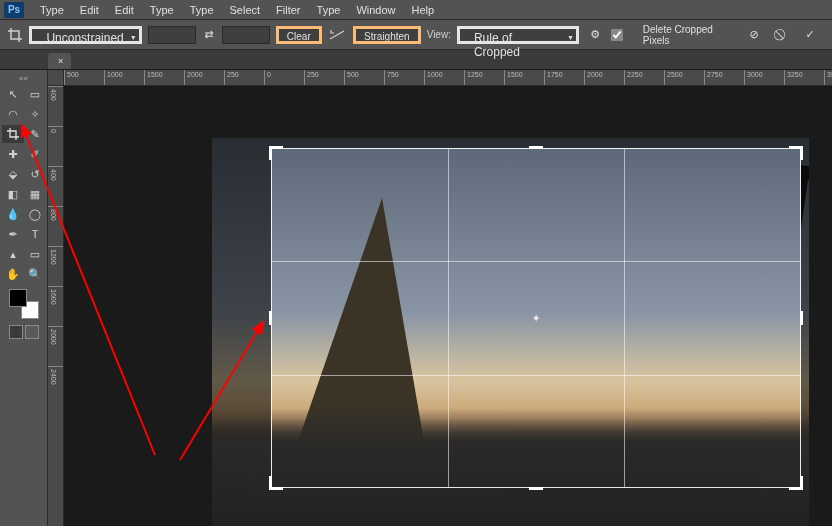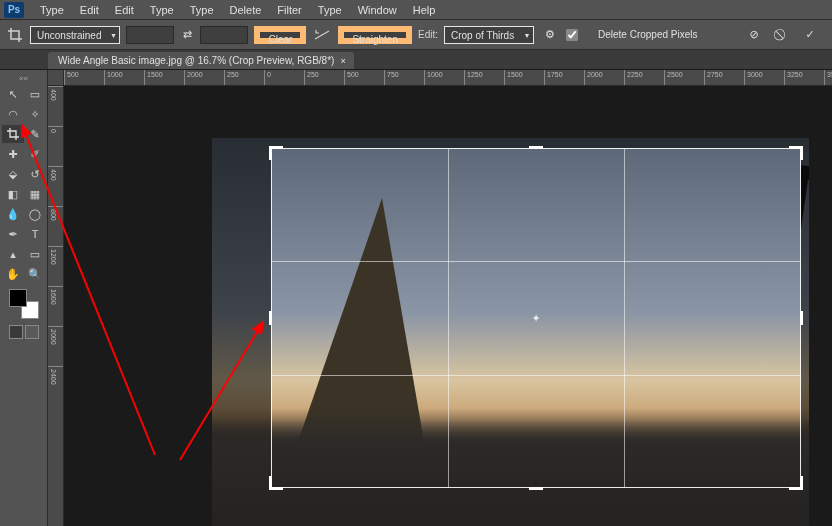--- a/index.html
+++ b/index.html
@@ -6,25 +6,25 @@
   body { width: 832px; height: 526px; background: #535353; color: #e0e0e0; font-size: 11px; overflow: hidden; position: relative; }
   
   
   .menubar { height: 20px; background: #535353; display: flex; align-items: center; padding: 0 4px; border-bottom: 1px solid #2a2a2a; }
   .ps-logo { width: 20px; height: 16px; background: #0d3c6e; color: #8dc3f0; font-weight: bold; font-size: 10px; display: flex; align-items: center; justify-content: center; margin-right: 8px; border-radius: 2px; }
   .menubar .mi { padding: 0 8px; cursor: default; }
   
   
   .optionsbar { height: 30px; background: #535353; display: flex; align-items: center; padding: 0 6px; gap: 6px; border-bottom: 1px solid #2a2a2a; }
   .crop-icon { width: 18px; height: 18px; display: flex; align-items: center; justify-content: center; }
-  .dropdown { background: #3f3f3f; border: 1px solid #e5e5e5; padding: 2px 18px 2px 6px; color: #e0e0e0; font-size: 10px; position: relative; height: 18px; line-height: 14px; min-width: 90px; }
+  .dropdown { background: #3f3f3f; border: 3px solid #e5e5e5; padding: 2px 18px 2px 14px; color: #e0e0e0; font-size: 12px; position: relative; height: 18px; line-height: 14px; min-width: 90px; }
   .dropdown::after { content: "▾"; position: absolute; right: 4px; top: 2px; font-size: 8px; }
   .numfield { background: #3f3f3f; border: 1px solid #2a2a2a; width: 48px; height: 18px; color: #e0e0e0; font-size: 10px; padding: 0 4px; }
   .swap { width: 14px; height: 14px; display: flex; align-items: center; justify-content: center; }
-  .opt-btn { background: #3f3f3f; border: 6px solid #fdba74; padding: 2px 8px; height: 18px; font-size: 10px; line-height: 12px; }
+  .opt-btn { background: #3f3f3f; border: 3px solid #fdba74; padding: 2px 8px; height: 18px; font-size: 10px; line-height: 12px; }
   .lbl { font-size: 10px; color: #d0d0d0; }
   .iconbtn { width: 20px; height: 20px; display: flex; align-items: center; justify-content: center; }
   .chk { display: flex; align-items: center; gap: 20px; font-size: 10px; }
   .chk input { width: 12px; height: 12px; accent-color: #888; }
   .right-icons { margin-left: auto; display: flex; gap: 8px; padding-right: 6px; }
   
   
   .tabrow { height: 20px; background: #3a3a3a; display: flex; align-items: flex-end; padding-left: 48px; border-bottom: 1px solid #1a1a1a; }
   .doctab { background: #535353; padding: 3px 8px 3px 10px; font-size: 10px; color: #e0e0e0; display: flex; align-items: center; gap: 6px; border-top-left-radius: 3px; border-top-right-radius: 3px; }
   .doctab .close { font-size: 9px; cursor: default; }
@@ -100,21 +100,21 @@
 </head>
 <body>
 
 <div class="menubar">
   <div class="ps-logo">Ps</div>
   <div class="mi">Type</div>
   <div class="mi">Edit</div>
   <div class="mi">Edit</div>
   <div class="mi">Type</div>
   <div class="mi">Type</div>
-  <div class="mi">Delete</div>
+  <div class="mi">Select</div>
   <div class="mi">Filter</div>
   <div class="mi">Type</div>
   <div class="mi">Window</div>
   <div class="mi">Help</div>
 </div>
 
 <div class="optionsbar">
   <div class="crop-icon">
     <svg width="14" height="14" viewBox="0 0 14 14">
         <path d="M3 0v11h11M0 3h11v11" stroke="#d0d0d0" stroke-width="1.5" fill="none"></path>
@@ -124,37 +124,36 @@
   <input class="numfield" value="" style="">
   <div class="swap">⇄</div>
   <input class="numfield" value="" style="">
   <div class="opt-btn">Clear</div>
   <div class="iconbtn">
     <svg width="16" height="14" viewBox="0 0 16 14">
         <path d="M1 11 L15 3 M2 2v3h3" stroke="#d0d0d0" stroke-width="1.2" fill="none"></path>
       </svg>
   </div>
   <div class="opt-btn">Straighten</div>
-  <span class="lbl">Edit:</span>
-  <div class="dropdown">Crop of Thirds</div>
+  <span class="lbl">View:</span>
+  <div class="dropdown">Rule of Cropped</div>
   <div class="iconbtn">⚙</div>
   <label class="chk">
     <input type="checkbox" checked="" style="">
     <span>Delete Cropped Pixels</span>
   </label>
   <div class="right-icons">
     <div class="iconbtn">⊘</div>
     <div class="iconbtn">⃠</div>
     <div class="iconbtn">✓</div>
   </div>
 </div>
 
 <div class="tabrow">
   <div class="doctab">
-    <span>Wide Angle Basic image.jpg @ 16.7% (Crop Preview, RGB/8*)</span>
     <span class="close">×</span>
   </div>
 </div>
 
 <div class="workspace">
 
   <div class="toolbox">
     <div style="text-align:center;font-size:8px;color:#aaa;margin-bottom:2px">««</div>
     <div class="tool-dbl">
         <div class="tool">↖</div>

